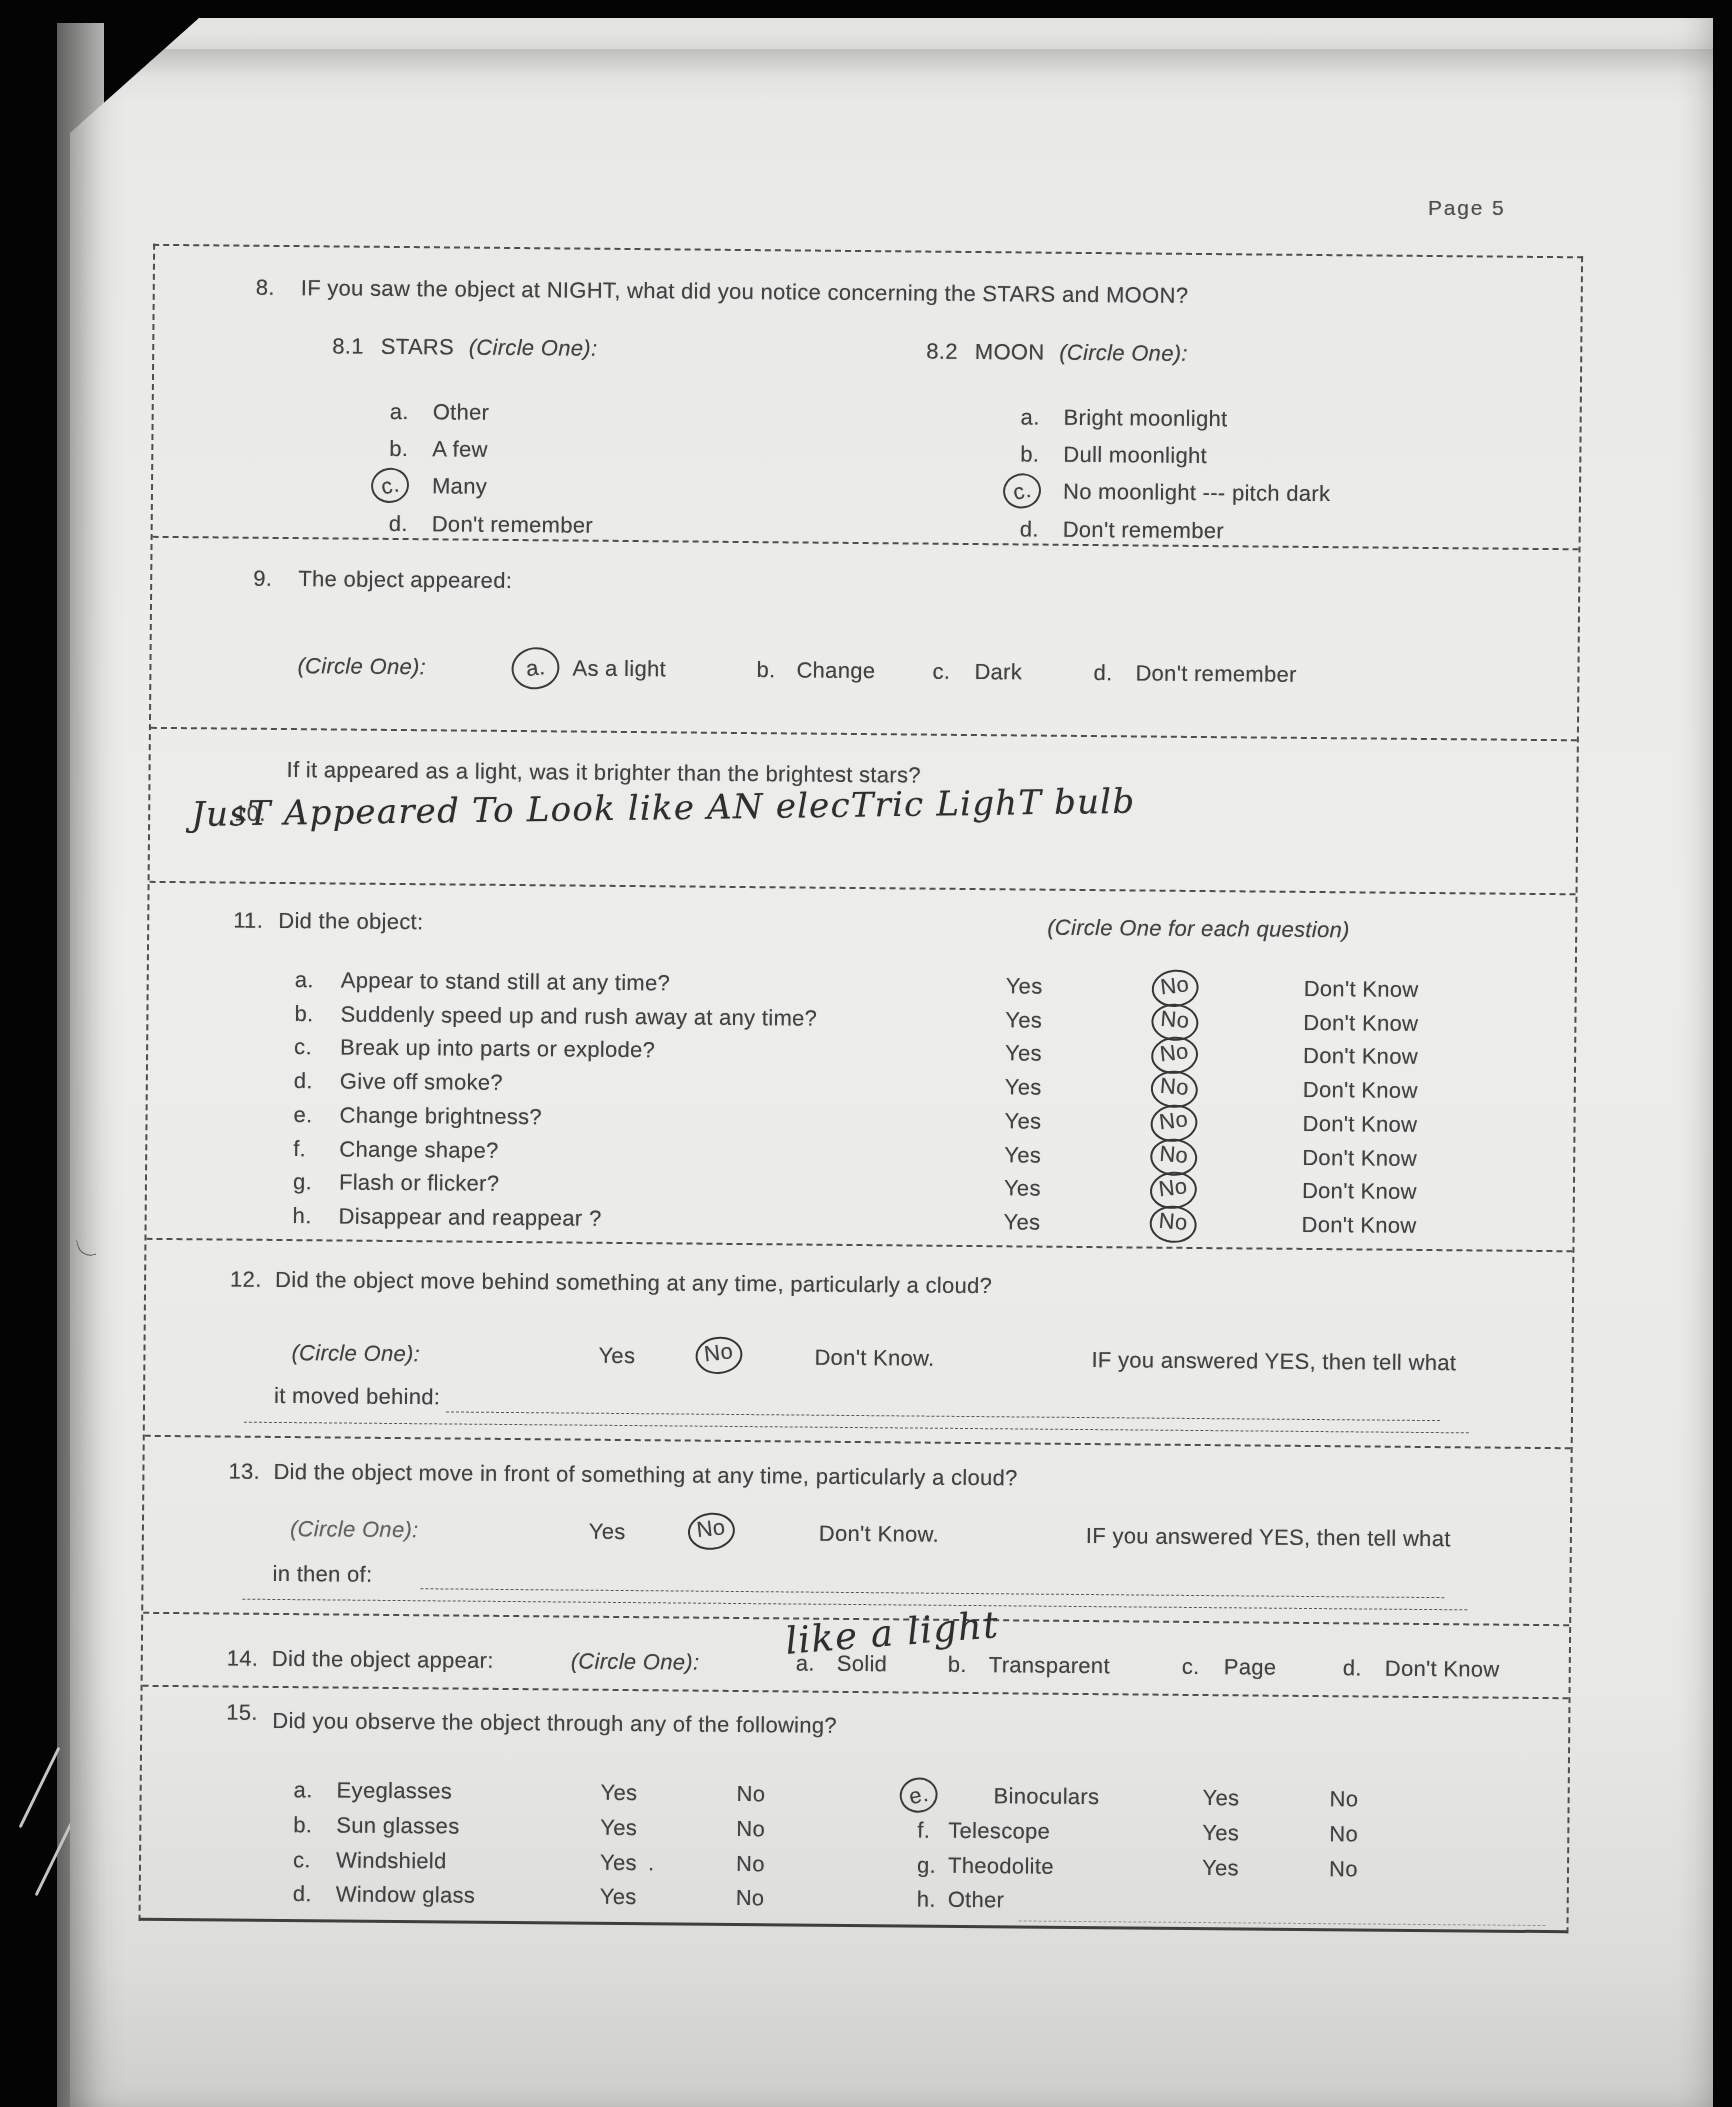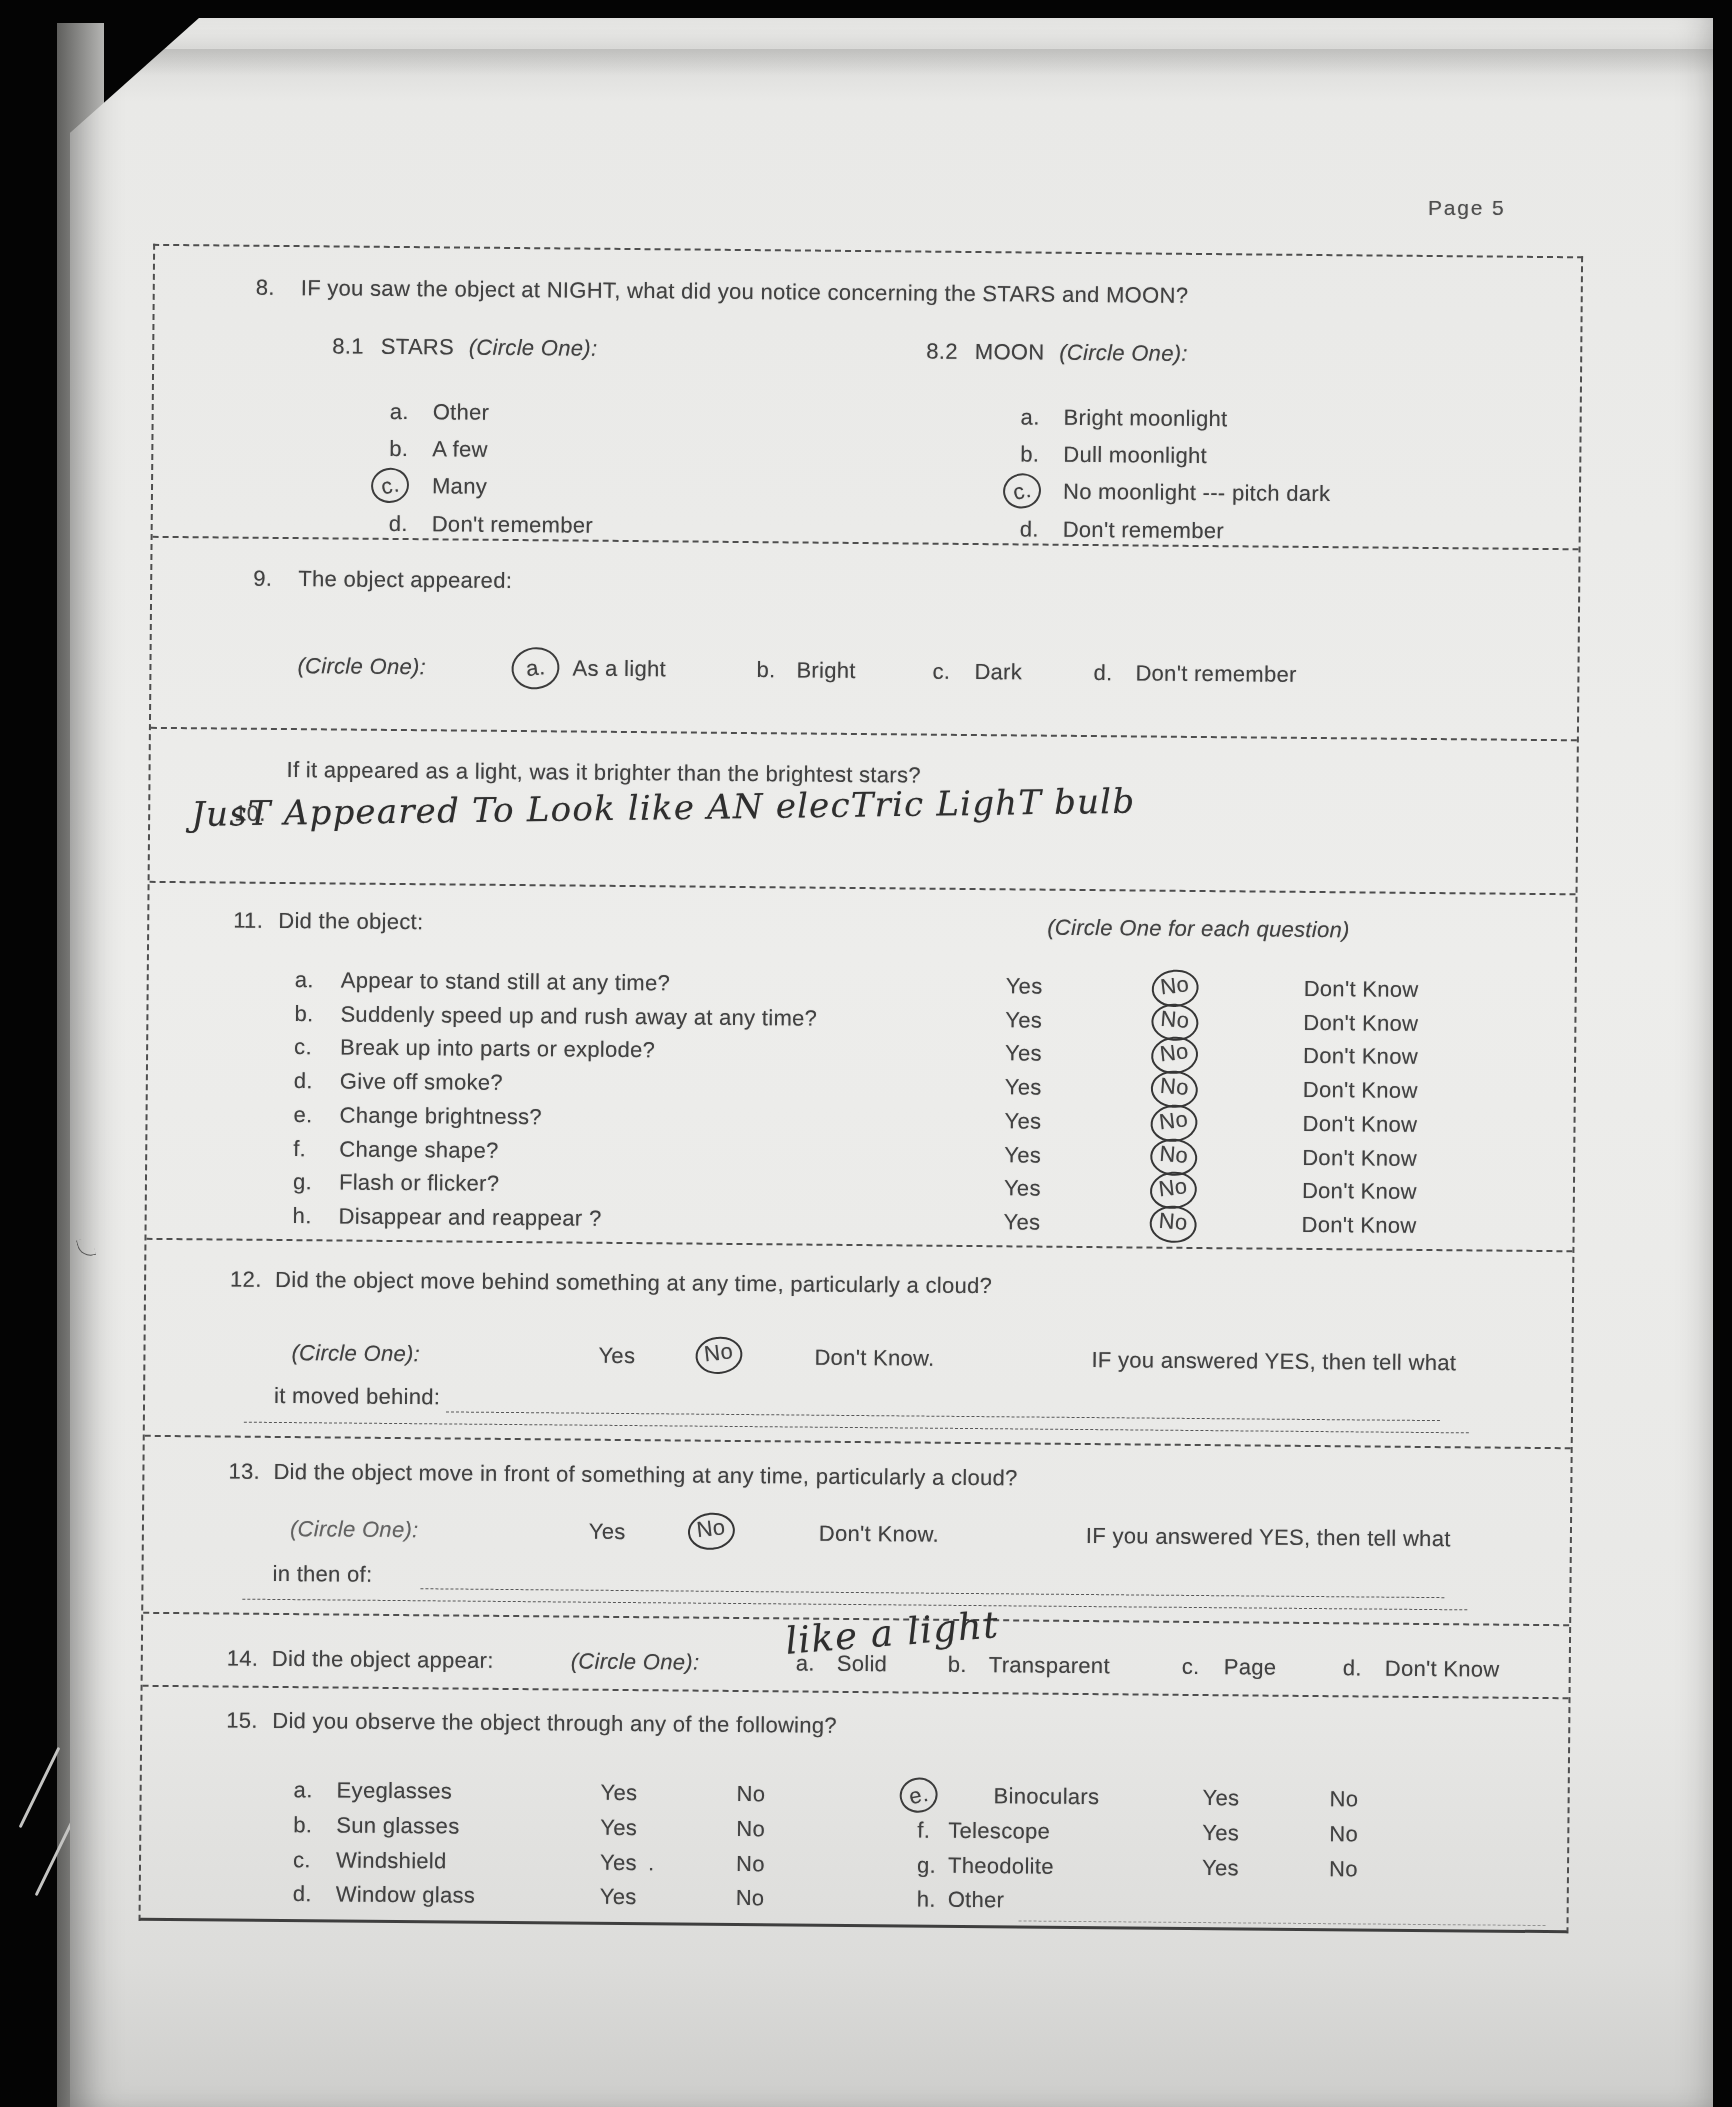--- a/index.html
+++ b/index.html
@@ -106,21 +106,21 @@
     <section class="sec s9">
       <span class="abs" style="left:101px;top:27px;">9.</span>
       <span class="abs" style="left:146px;top:27px;">The object appeared:</span>
       <div class="row" style="top:114px;">
         <span class="abs it" style="left:146px;">(Circle One):</span>
         <span class="abs circL circA" style="left:360px;top:-8.3px;">
             <span>a.</span>
           </span>
         <span class="abs" style="left:421px;">As a light</span>
         <span class="abs" style="left:605px;">b.</span>
-        <span class="abs" style="left:645px;">Bright</span>
+        <span class="abs" style="left:645px;">Change</span>
         <span class="abs" style="left:781px;">c.</span>
         <span class="abs" style="left:823px;">Dark</span>
         <span class="abs" style="left:942px;">d.</span>
         <span class="abs" style="left:984px;">Don't remember</span>
       </div>
     </section>
 
     <section class="sec s10">
       <span class="abs" style="left:84px;top:27px;margin-top:44px;">10.</span>
       <span class="abs" style="left:136px;top:27px;">If it appeared as a light, was it brighter than the brightest stars?</span>
@@ -231,21 +231,21 @@
         <span class="abs" style="left:805px;">b.</span>
         <span class="abs" style="left:846px;">Transparent</span>
         <span class="abs" style="left:1039px;">c.</span>
         <span class="abs" style="left:1081px;">Page</span>
         <span class="abs" style="left:1200px;">d.</span>
         <span class="abs" style="left:1242px;">Don't Know</span>
       </div>
     </section>
 
     <section class="sec s15">
-      <span class="abs" style="left:84px;top:20px;">15.</span>
+      <span class="abs" style="left:84px;top:12px;">15.</span>
       <span class="abs" style="left:130px;top:20px;">Did you observe the object through any of the following?</span>
 
       <div class="row" style="top:89px;">
         <span class="abs" style="left:152px;">a.</span>
         <span class="abs" style="left:195px;">Eyeglasses</span>
         <span class="abs" style="left:459px;">Yes</span>
         <span class="abs" style="left:595px;">No</span>
         <span class="abs circL" style="left:758px;top:-4.7px;">
             <span>e.</span>
           </span>

